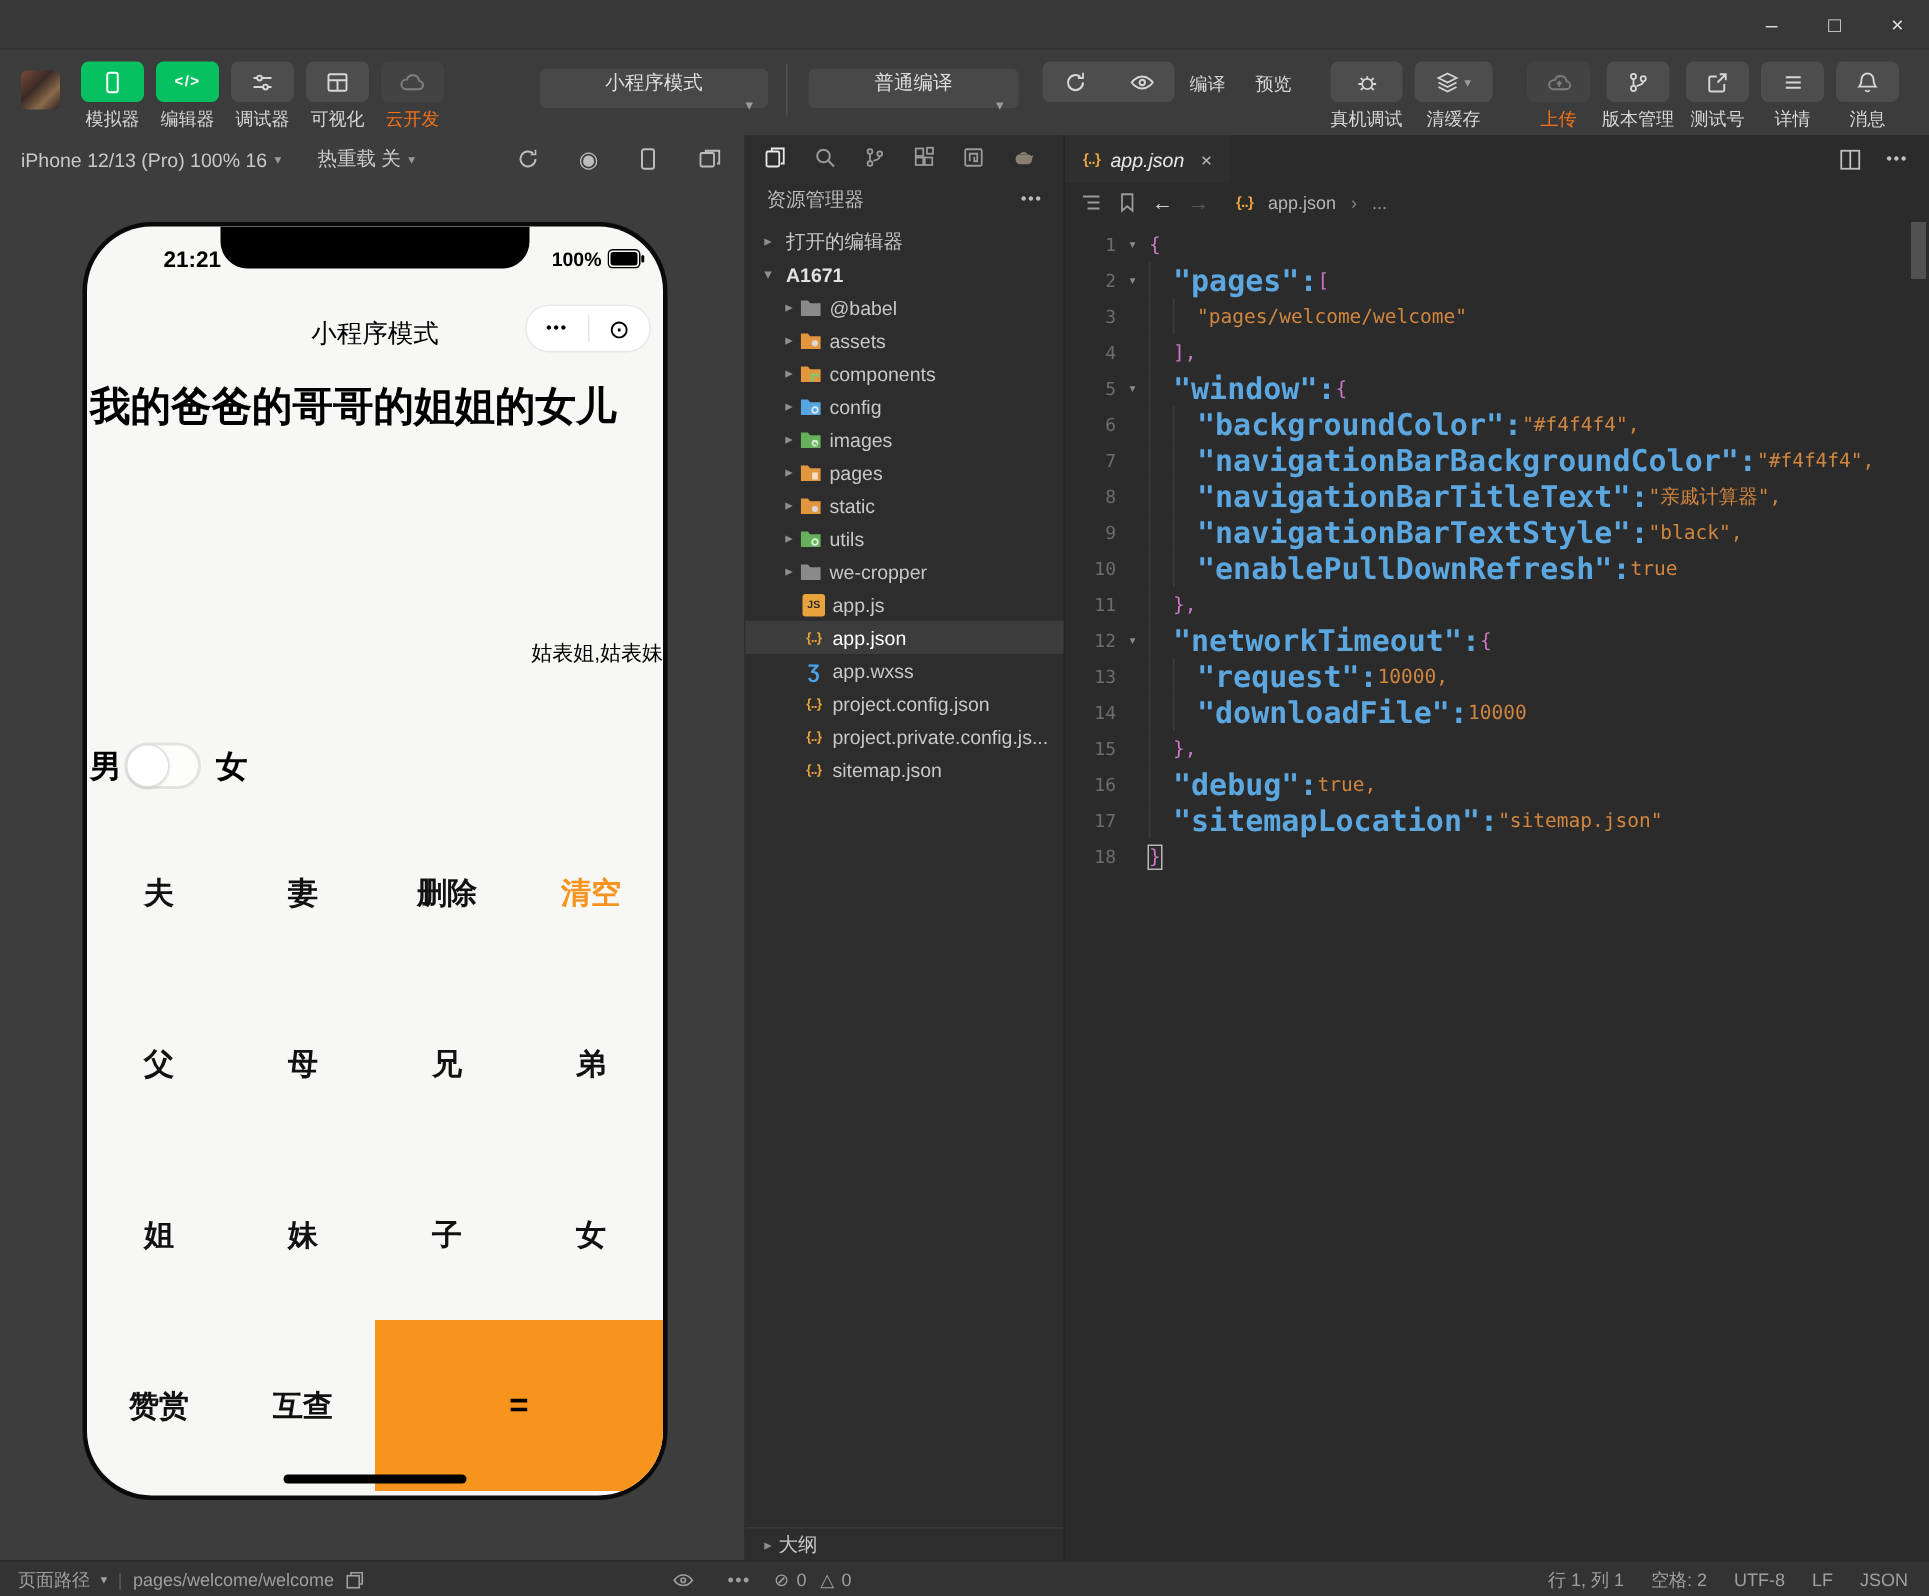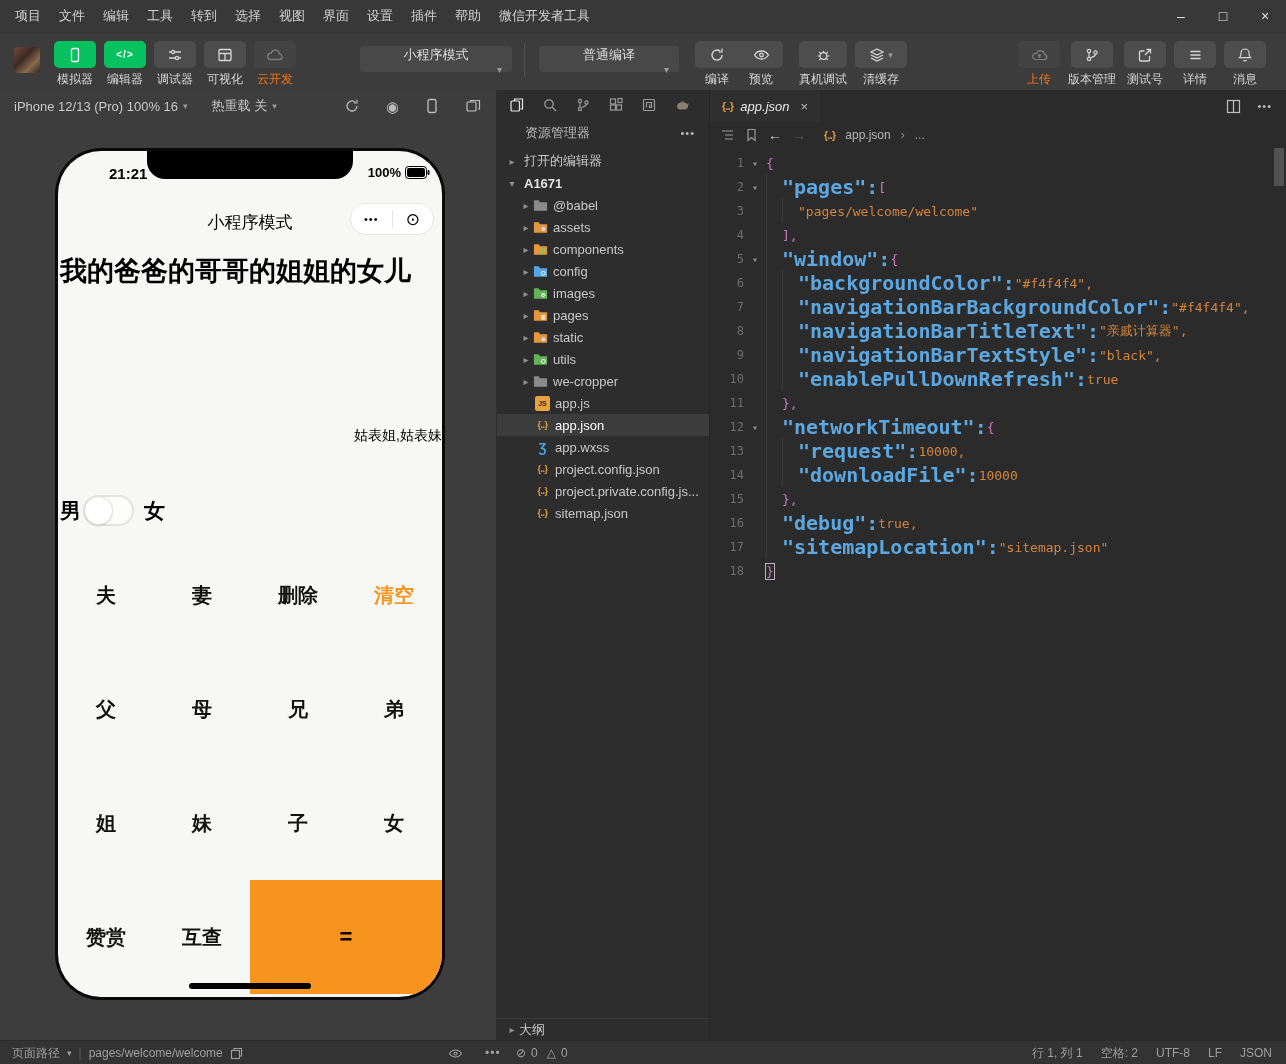--- a/index.html
+++ b/index.html
@@ -24,21 +24,21 @@
   .tbtn .pill.green { background:#07c160; }
   .tbtn .lbl { font-size:12px; color:#d6d6d6; margin-top:3px; }
   .tbtn.dim .pill { opacity:.45; }
   .tbtn.dim .lbl { color:#f97316; }
   .codeglyph { color:#fff; font-size:10px; font-weight:bold; letter-spacing:1px; }
   .select { height:26px; background:#484848; border-radius:4px; display:flex; align-items:center; font-size:13px; color:#dedede; padding:0 10px; margin-top:13px;flex-direction:column; }
   .select .caret { margin-left:auto; color:#9a9a9a; font-size:10px; padding-left:8px; }
   .select.mode { width:152px; margin-left:60px; }
   .select.compile { width:140px; margin-left:14px; }
   .vdiv { width:1px; height:34px; background:#525252; margin:10px 0 0 12px; }
-  .agroup { display:flex; flex-direction:column; margin:8px 6px 0 16px; align-items:center; }
+  .agroup { display:flex; flex-direction:row; margin:8px 6px 0 16px; align-items:center; }
   .agroup .pillrow { background:#4d4d4d; border-radius:5px; height:27px; display:flex; }
   .agroup .icell { width:44px; display:flex; align-items:center; justify-content:center; }
   .agroup .lblrow { display:flex; }
   .agroup .lblrow span { width:44px; text-align:center; font-size:12px; color:#d6d6d6; margin-top:3px; }
   .spacer { flex:1; }
   .rgroup { display:flex; margin-right:16px; }
 
   
   .main { position:absolute; left:0; top:90px; width:1286px; height:950px; }
 
@@ -69,21 +69,21 @@
   .switch .knob { position:absolute; left:-1px; top:-1px; width:29px; height:29px; border-radius:50%; background:#fff; border:1px solid #e0e0de; box-shadow:0 1px 2px rgba(0,0,0,.12); }
   .keypad { position:absolute; left:0; top:387px; width:384px; height:456px; display:grid; grid-template-columns:repeat(4,96px); grid-template-rows:repeat(4,114px); }
   .key { display:flex; align-items:center; justify-content:center; font-size:20px; font-weight:bold; color:#111; }
   .key.orangetext { color:#f7941e; }
   .key.equals { grid-column:3/5; grid-row:4; background:#f7941e; color:#000; font-size:22px; }
   .homebar { position:absolute; bottom:8px; left:50%; transform:translateX(-50%); width:122px; height:6px; border-radius:3px; background:#000; }
 
   
   .explorer { position:absolute; left:497px; top:0; width:213px; height:950px; background:#2d2d2d; border-right:1px solid #252525; font-size:13px; }
   .activity { height:30px; display:flex; align-items:center; gap:17px; padding:0 12px; }
-  .exphead { height:26px; display:flex; align-items:center; padding:0 14px; color:#bbb;margin-left:14px; }
+  .exphead { height:26px; display:flex; align-items:center; padding:0 14px; color:#bbb; }
   .exphead .more { margin-left:auto; color:#bbb; letter-spacing:1px; font-size:11px; }
   .tree { margin-top:4px; }
   .trow { height:22px; display:flex; align-items:center; color:#c8c8c8; white-space:nowrap; }
   .trow .arrow { width:14px; text-align:center; color:#8f8f8f; font-size:10px; flex:0 0 14px; }
   .trow.lv0 { padding-left:8px; }
   .trow.lv1 { padding-left:22px; }
   .trow.lv2 { padding-left:38px; }
   .trow .tlabel { margin-left:5px; }
   .trow.proj .tlabel { font-weight:bold; color:#e2e2e2; }
   .trow.sel { background:#3c3c3c; color:#fff; }
@@ -127,34 +127,20 @@
   .sb-err { position:absolute; left:516px; top:0; height:24px; display:flex; align-items:center; gap:5px; }
   .sb-right { position:absolute; right:14px; top:0; height:24px; display:flex; align-items:center; gap:18px; }
   svg.ic { display:block; }
 </style>
 </head>
 <body>
 
 <div class="app">
 
   <header class="titlebar">
-    <nav class="menus">
-      <span class="menu-item">项目</span>
-      <span class="menu-item">文件</span>
-      <span class="menu-item">编辑</span>
-      <span class="menu-item">工具</span>
-      <span class="menu-item">转到</span>
-      <span class="menu-item">选择</span>
-      <span class="menu-item">视图</span>
-      <span class="menu-item">界面</span>
-      <span class="menu-item">设置</span>
-      <span class="menu-item">插件</span>
-      <span class="menu-item">帮助</span>
-      <span class="menu-item">微信开发者工具</span>
-    </nav>
     <div class="win-controls">
       <div class="win-btn">–</div>
       <div class="win-btn">□</div>
       <div class="win-btn">×</div>
     </div>
   </header>
 
   <div class="toolbar">
     <div class="avatar"></div>
 

